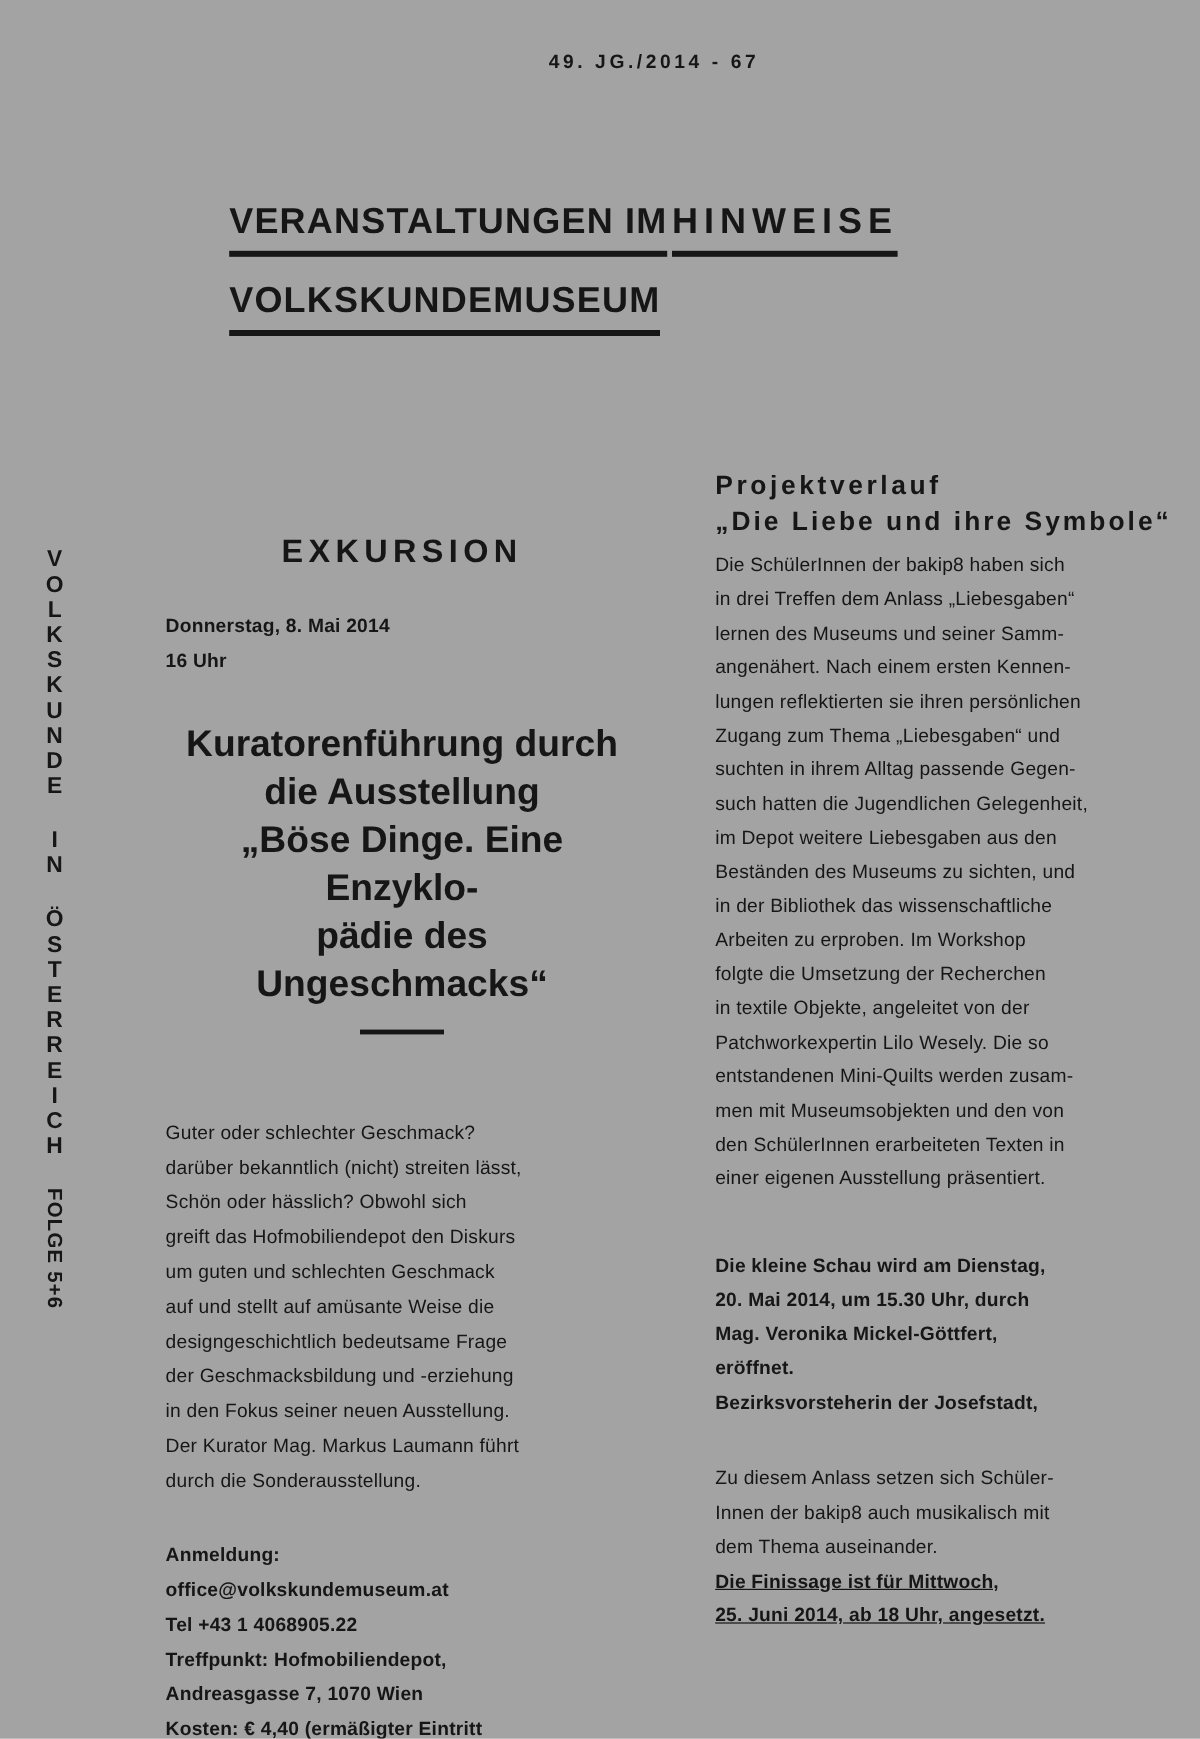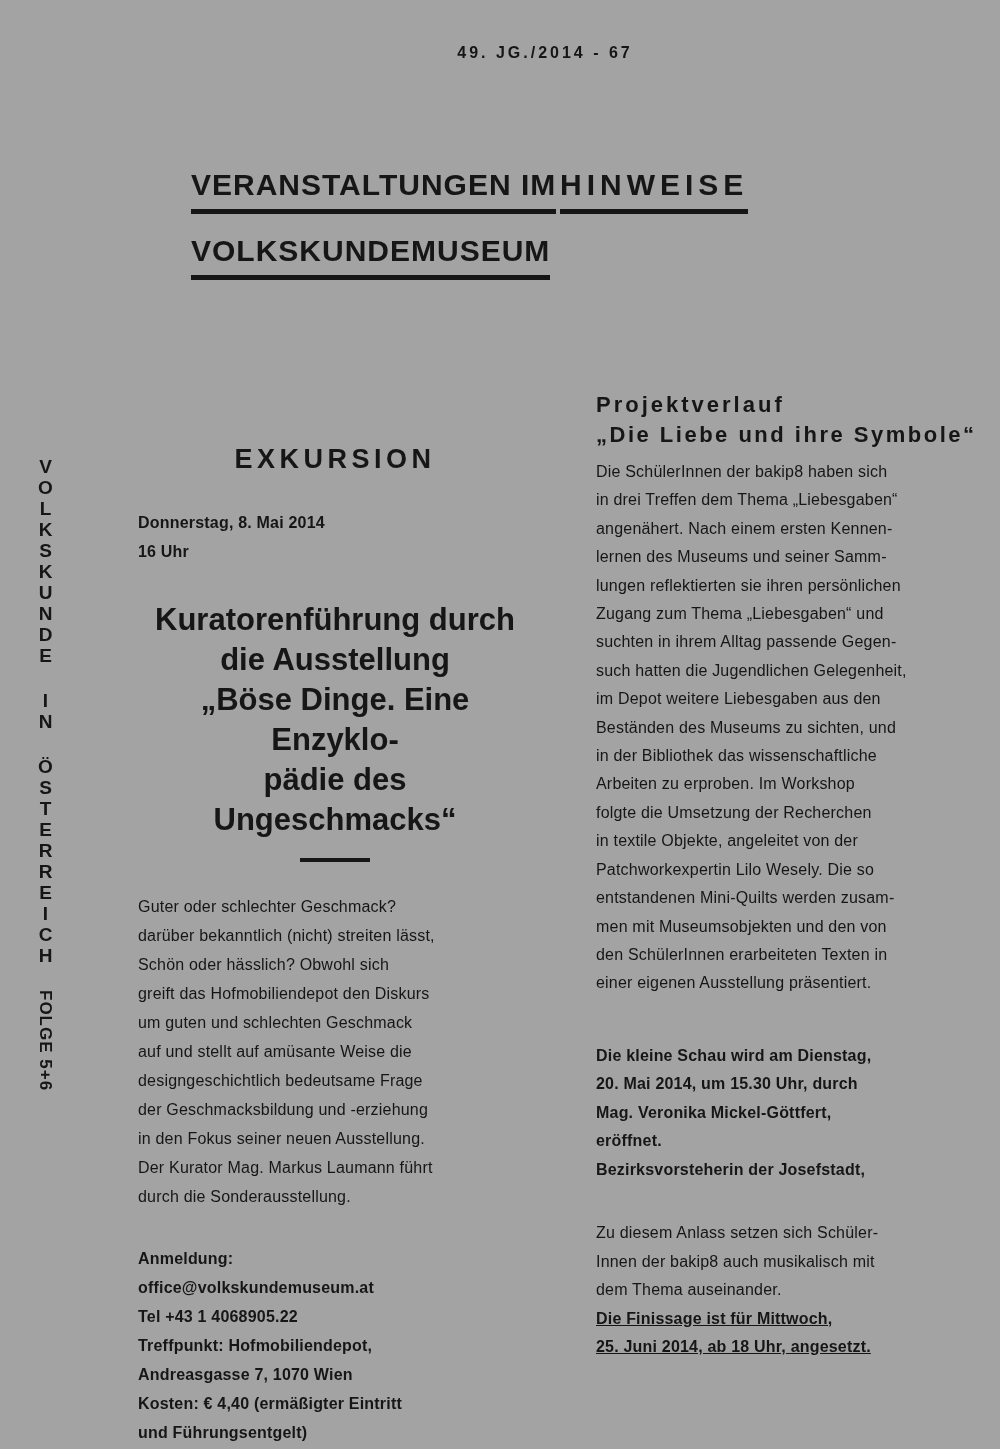--- a/index.html
+++ b/index.html
@@ -61,21 +61,21 @@
   .event-title {
     margin:34px 0 0 0; text-align:center;
     font-size:31px; font-weight:bold; line-height:40px;
   }
   .divider { width:70px; height:4px; background:#161616; margin:18px auto 0 auto; }
 
   .body-text { font-size:16px; line-height:29px; letter-spacing:0.2px; }
   .body-text .line { white-space:nowrap; }
   .bold { font-weight:bold; }
 
-  .col-left .body-desc { margin-top:30px; }
+  .col-left .body-desc { margin-top:68px; }
   .col-left .registration { margin-top:33px; }
 
   .right-title { font-size:22px; font-weight:bold; letter-spacing:3px; line-height:30px; white-space:nowrap; }
   .right-title.spaced { letter-spacing:2.5px; }
   .col-right .body-desc { margin-top:8px; line-height:28.4px; }
   .col-right .opening { margin-top:44px; line-height:28.5px; }
   .col-right .music { margin-top:35px; line-height:28.5px; }
   .col-right .finissage { margin-top:0; line-height:28.5px;text-decoration:underline; }
 </style>
 </head>
@@ -147,23 +147,23 @@
       </div>
   </section>
 
   <section class="col col-right">
     <div class="right-title">Projektverlauf</div>
 
     <div class="right-title spaced">„Die Liebe und ihre Symbole“</div>
 
     <div class="body-text body-desc">
         <div class="line">Die SchülerInnen der bakip8 haben sich</div>
-        <div class="line">in drei Treffen dem Thema „Liebesgaben“</div>
+        <div class="line">in drei Treffen dem Anlass „Liebesgaben“</div>
+        <div class="line">lernen des Museums und seiner Samm-</div>
         <div class="line">angenähert. Nach einem ersten Kennen-</div>
-        <div class="line">lernen des Museums und seiner Samm-</div>
         <div class="line">lungen reflektierten sie ihren persönlichen</div>
         <div class="line">Zugang zum Thema „Liebesgaben“ und</div>
         <div class="line">suchten in ihrem Alltag passende Gegen-</div>
         <div class="line">such hatten die Jugendlichen Gelegenheit,</div>
         <div class="line">im Depot weitere Liebesgaben aus den</div>
         <div class="line">Beständen des Museums zu sichten, und</div>
         <div class="line">in der Bibliothek das wissenschaftliche</div>
         <div class="line">Arbeiten zu erproben. Im Workshop</div>
         <div class="line">folgte die Umsetzung der Recherchen</div>
         <div class="line">in textile Objekte, angeleitet von der</div>

